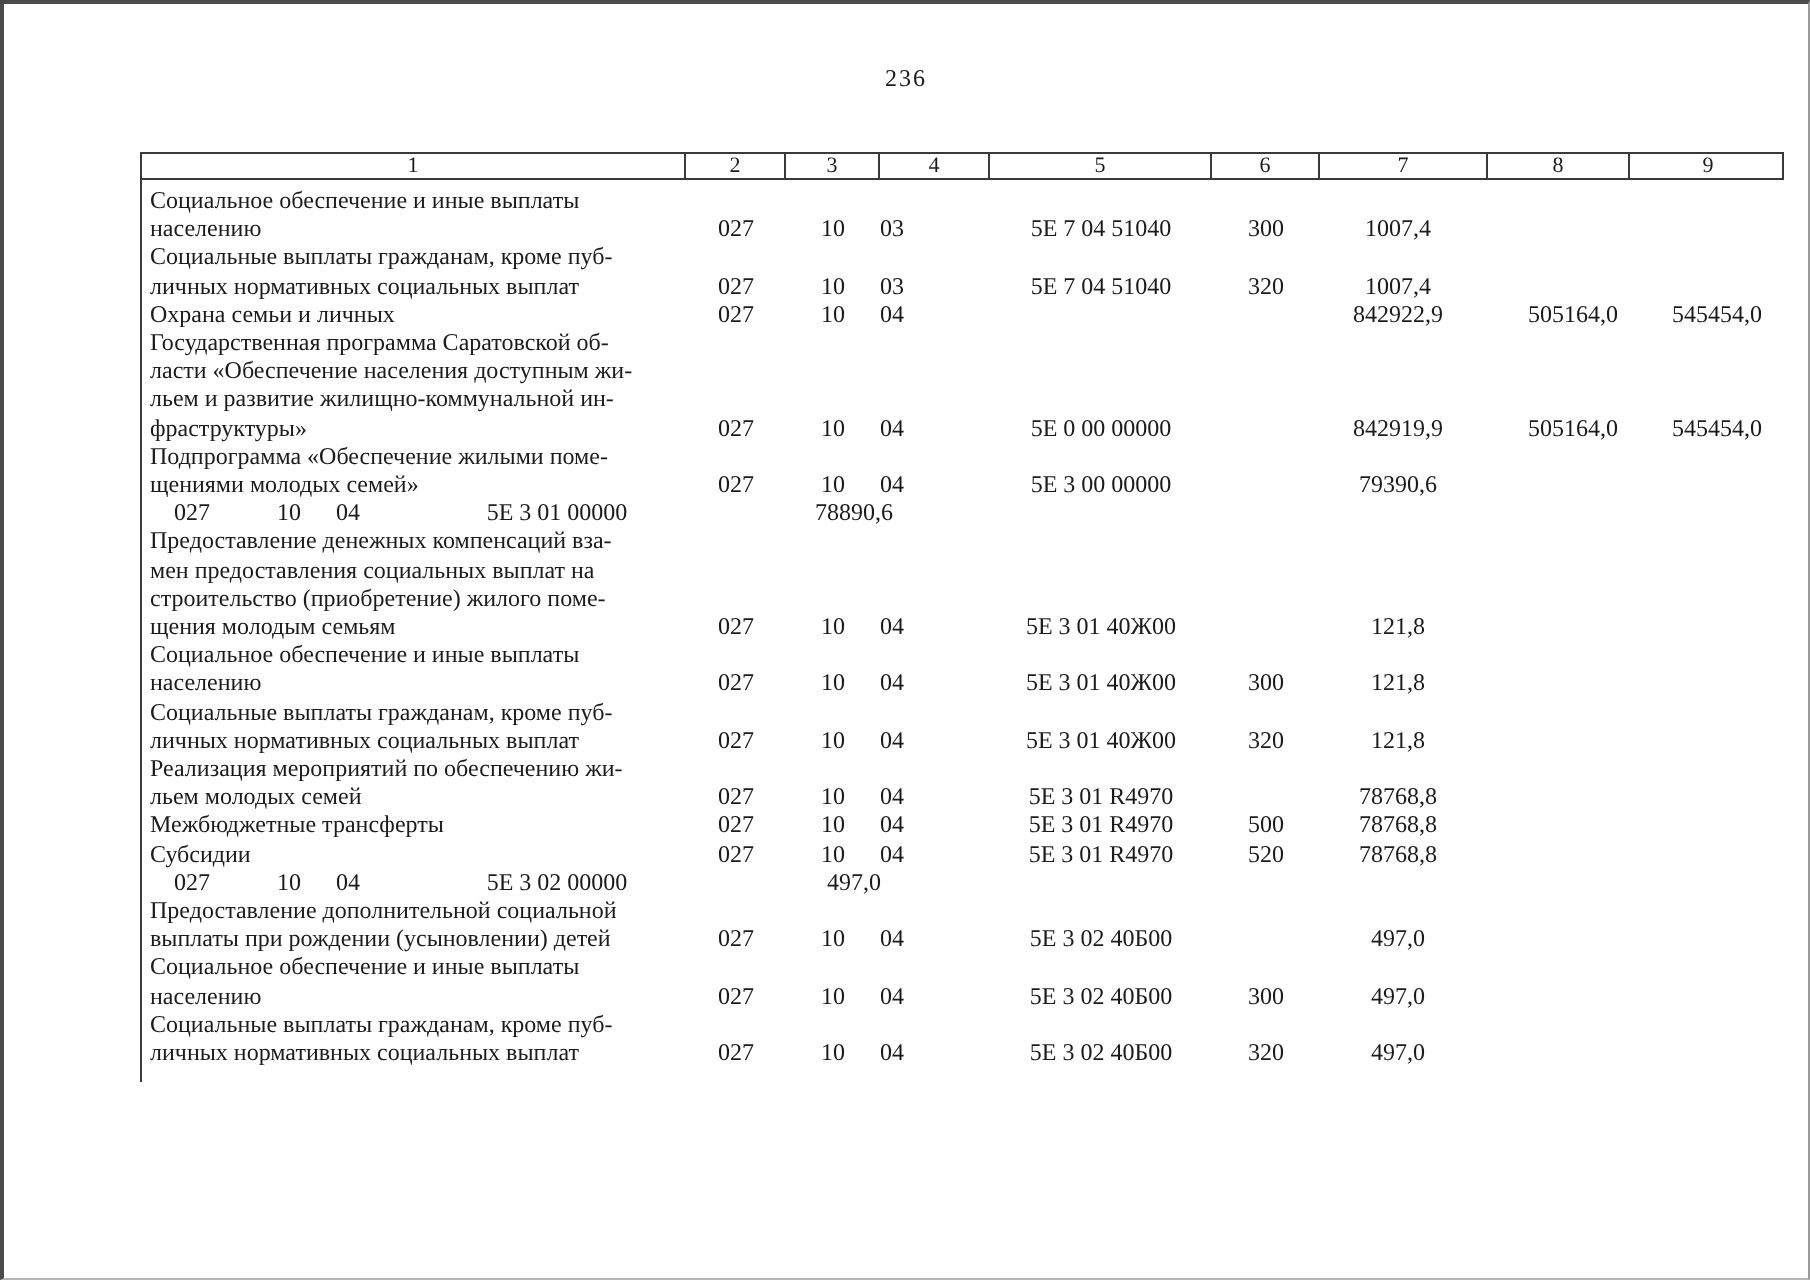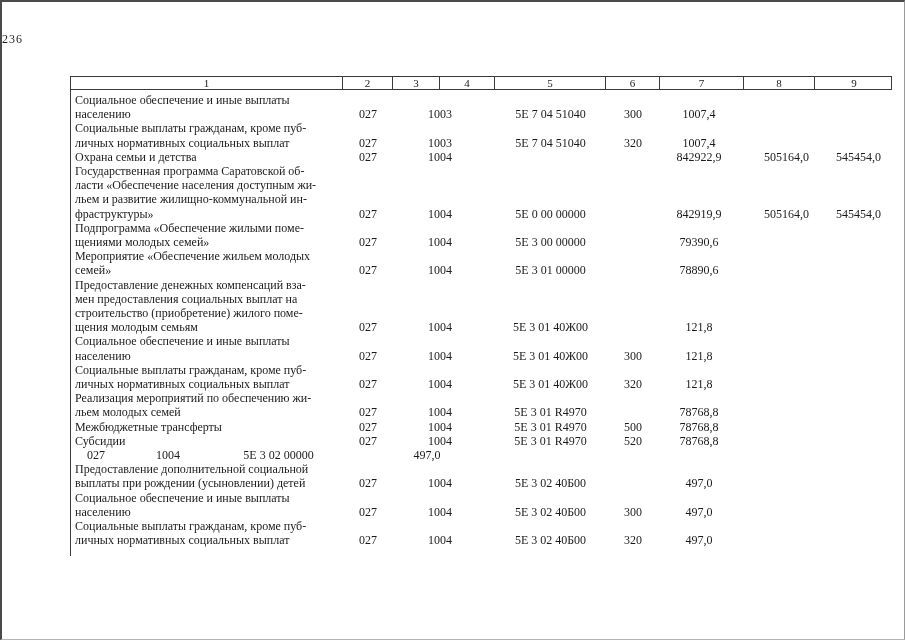--- a/index.html
+++ b/index.html
@@ -20,21 +20,21 @@
     border-left: 2px solid #4a4a4a;
     border-right: 1px solid #9a9a9a;
     border-bottom: 1px solid #b5b5b5;
     background: #ffffff;
   }
   .page-number {
     position: absolute;
     top: 30px;
     left: 0;
     width: 100%;
-    text-align: left;
+    text-align: center;
     font-size: 12px;
     letter-spacing: 1px;
   }
   .budget-table {
     position: absolute;
     left: 68px;
     top: 74px;
     width: 822px;
   }
   .thead {
@@ -62,21 +62,21 @@
     font-size: 12px;
     line-height: 14.2px;
   }
   .trow {
     display: flex;
     align-items: flex-end;
   }
   .cell { box-sizing: border-box; flex: 0 0 auto; }
   .c1 { width: 272px; padding-left: 4px; padding-right: 2px; white-space: pre-line; text-align: justify; }
   .c2 { width: 50px;  text-align: center; }
-  .c3 { width: 47px;  text-align: right; }
+  .c3 { width: 47px;  text-align: center; }
   .c4 { width: 55px;  }
   .c5 { width: 111px; text-align: center; }
   .c6 { width: 54px;  text-align: center; }
   .c7 { width: 84px;  text-align: center; padding-right: 6px; }
   .c8 { width: 71px;  text-align: right; padding-right: 6px; }
   .c9 { width: 78px;  text-align: right; padding-right: 12px; }
 </style>
 </head>
 <body>
 
@@ -114,21 +114,21 @@
           <div class="cell c2">027</div>
           <div class="cell c3">10</div>
           <div class="cell c4">03</div>
           <div class="cell c5">5Е 7 04 51040</div>
           <div class="cell c6">320</div>
           <div class="cell c7">1007,4</div>
           <div class="cell c8"></div>
           <div class="cell c9"></div>
         </div>
         <div class="trow">
-          <div class="cell c1">Охрана семьи и детства</div>
+          <div class="cell c1">Охрана семьи и личных</div>
           <div class="cell c2">027</div>
           <div class="cell c3">10</div>
           <div class="cell c4">04</div>
           <div class="cell c5"></div>
           <div class="cell c6"></div>
           <div class="cell c7">842922,9</div>
           <div class="cell c8">505164,0</div>
           <div class="cell c9">545454,0</div>
         </div>
         <div class="trow">
@@ -151,22 +151,20 @@
           <div class="cell c2">027</div>
           <div class="cell c3">10</div>
           <div class="cell c4">04</div>
           <div class="cell c5">5Е 3 00 00000</div>
           <div class="cell c6"></div>
           <div class="cell c7">79390,6</div>
           <div class="cell c8"></div>
           <div class="cell c9"></div>
         </div>
         <div class="trow">
-          <div class="cell c1">Мероприятие «Обеспечение жильем молодых
-семей»</div>
           <div class="cell c2">027</div>
           <div class="cell c3">10</div>
           <div class="cell c4">04</div>
           <div class="cell c5">5Е 3 01 00000</div>
           <div class="cell c6"></div>
           <div class="cell c7">78890,6</div>
           <div class="cell c8"></div>
           <div class="cell c9"></div>
         </div>
         <div class="trow">

